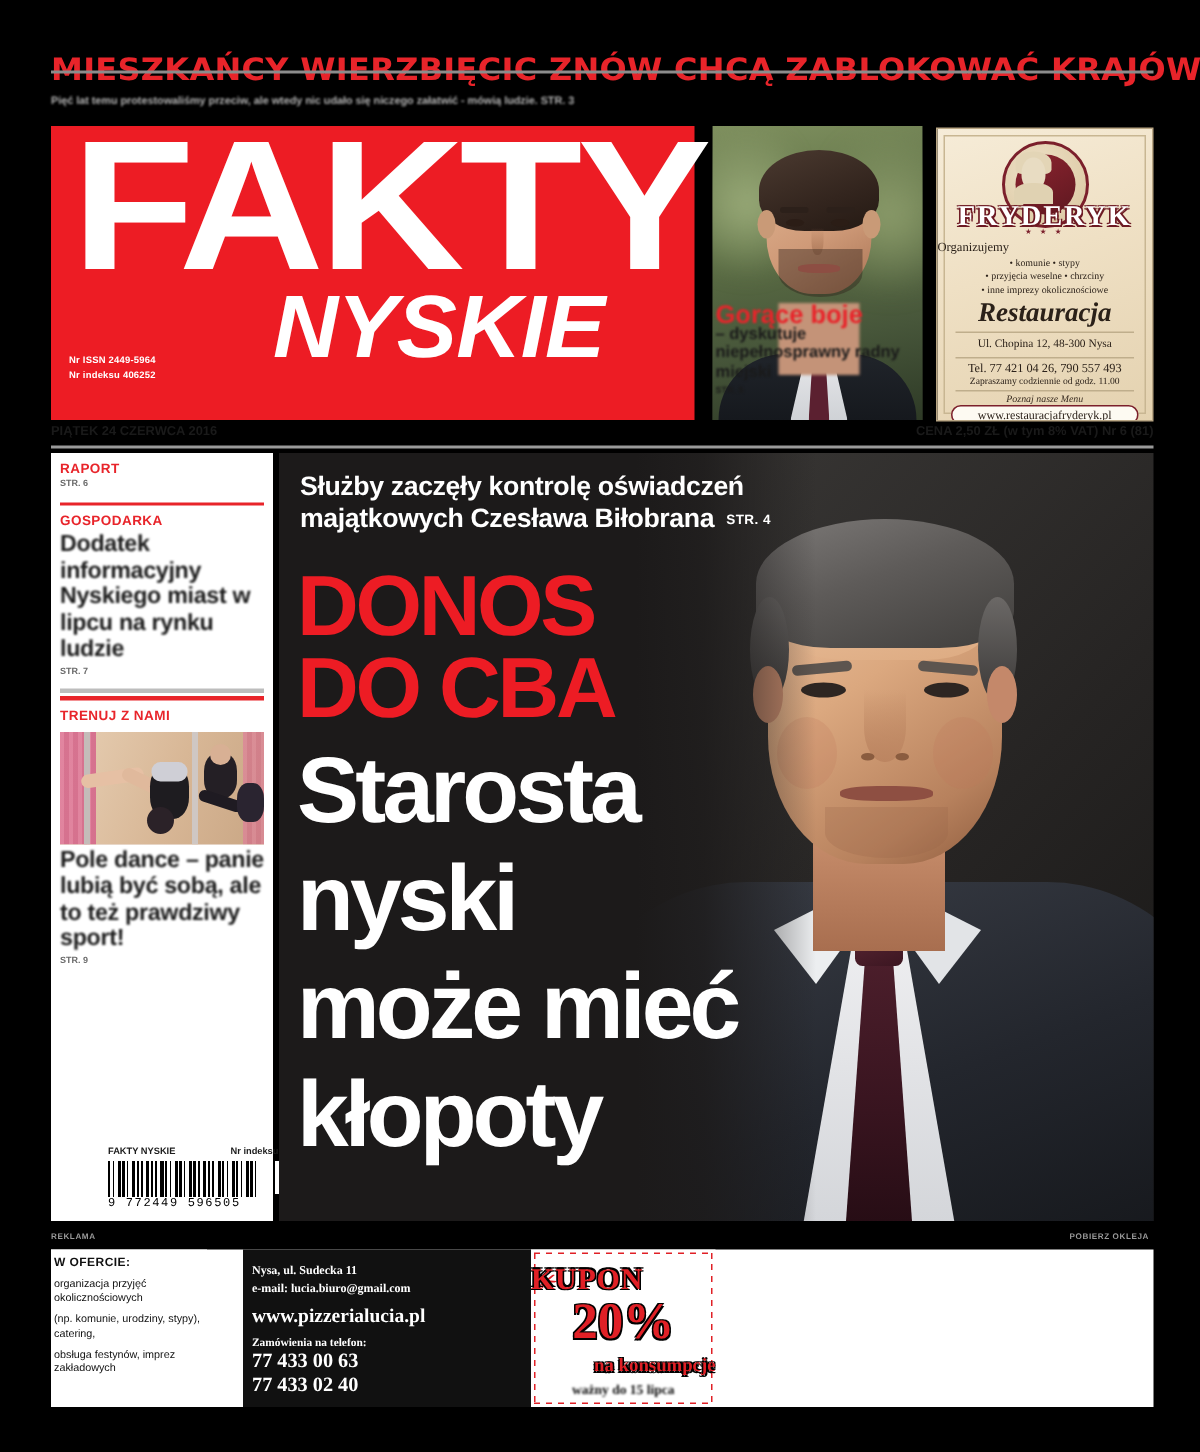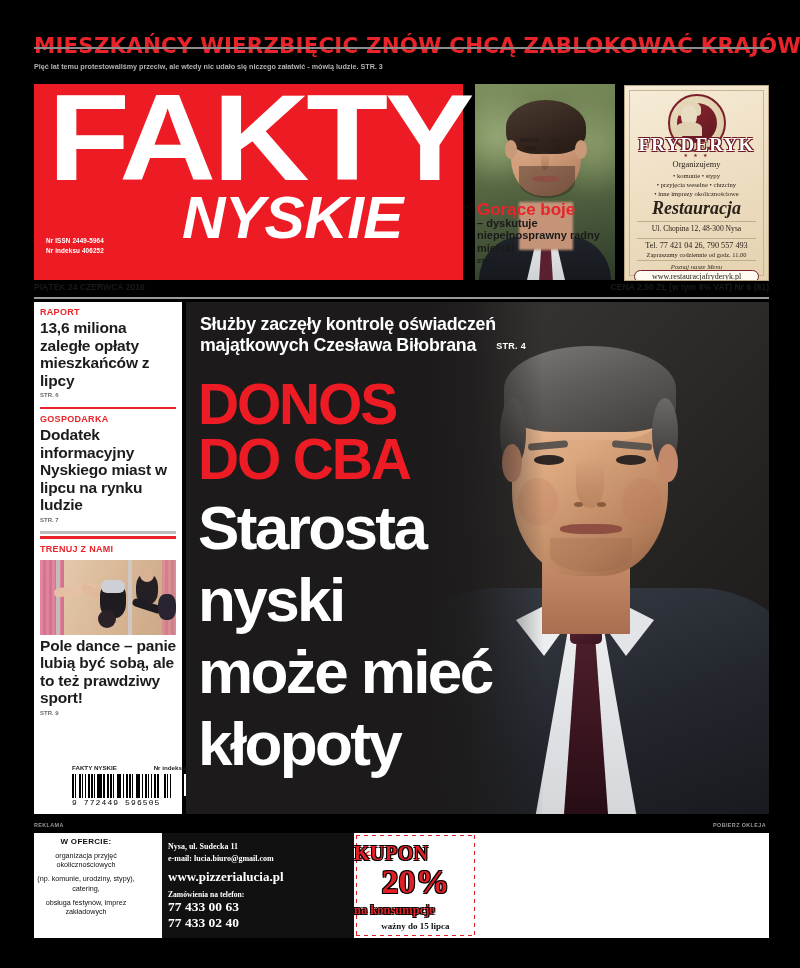--- a/index.html
+++ b/index.html
@@ -104,21 +104,21 @@
         background:#e8dcc2;}
   .fryd .logo .hair{position:absolute;left:9px;top:7px;width:24px;height:15px;border-radius:50% 50% 20% 20%;
         background:#e3d5b6;}
   .fryd .logo .body{position:absolute;left:8px;top:28px;width:26px;height:14px;border-radius:45% 45% 0 0;
         background:#e0d2b2;}
   .fryd .brand{position:absolute;left:0;right:0;top:48px;text-align:center;
         color:#fff;font-weight:bold;font-size:19px;letter-spacing:1.2px;
         text-shadow:0 0 1px #6d1a24,1px 1px 0 #6d1a24,-1px 1px 0 #6d1a24,1px -1px 0 #6d1a24,-1px -1px 0 #6d1a24;
         font-family:"Liberation Serif",serif;}
   .fryd .stars{position:absolute;left:0;right:0;top:66px;text-align:center;color:#7b1f2b;font-size:5px;letter-spacing:2px;}
-  .fryd .org{position:absolute;left:0;right:0;top:74px;text-align:center;color:#2b2119;
+  .fryd .org{position:absolute;left:0;right:0;top:74px;color:#2b2119;
         font-family:"Liberation Serif",serif;font-size:8.4px;}
   .fryd .bul{position:absolute;left:4px;right:4px;text-align:center;color:#2b2119;
         font-family:"Liberation Serif",serif;font-size:6.6px;line-height:9px;}
   .fryd .b1{top:85px;} .fryd .b2{top:94px;} .fryd .b3{top:103px;}
   .fryd .rest{position:absolute;left:0;right:0;top:112px;text-align:center;color:#2b2119;
         font-family:"Liberation Serif",serif;font-style:italic;font-size:18px;font-weight:bold;}
   .fryd .hr{position:absolute;left:12px;right:12px;height:1px;background:#bfae8c;}
   .fryd .hr1{top:135px;} .fryd .hr2{top:152px;} .fryd .hr3{top:174px;}
   .fryd .addr{position:absolute;left:0;right:0;top:138px;text-align:center;color:#2b2119;
         font-family:"Liberation Serif",serif;font-size:7.6px;}
@@ -233,21 +233,21 @@
         background:rgba(150,100,70,.25);}
   .ms-photo .cheek-l{position:absolute;left:94px;top:176px;width:40px;height:48px;border-radius:50%;
         background:rgba(190,120,90,.22);}
   .ms-photo .cheek-r{position:absolute;left:198px;top:176px;width:40px;height:48px;border-radius:50%;
         background:rgba(190,120,90,.22);}
   .ms-photo .fade{position:absolute;left:0;top:0;width:120px;height:512px;
         background:linear-gradient(90deg,#1c1a1a 0%,rgba(28,26,26,.82) 38%,rgba(28,26,26,0) 100%);}
 
   .ms-kicker{position:absolute;left:14px;top:12px;width:400px;color:#fff;font-weight:bold;
         font-size:17.8px;line-height:21px;letter-spacing:-.25px;}
-  .ms-kicker .str{font-size:9px;letter-spacing:.3px;vertical-align:2px;margin-left:20px;}
+  .ms-kicker .str{font-size:9px;letter-spacing:.3px;vertical-align:2px;margin-left:8px;}
   .ms-donos{position:absolute;left:12px;top:75px;color:#ed1c24;font-weight:bold;
         font-size:57px;line-height:55px;letter-spacing:-2.2px;}
   .ms-big{position:absolute;left:12px;top:190px;color:#fff;font-weight:bold;
         font-size:62px;line-height:72px;letter-spacing:-2.6px;}
 
   
   .rekl-l{position:absolute;left:34px;top:822px;color:#9a9a9a;font-size:5.4px;font-weight:bold;letter-spacing:.4px;}
   .rekl-r{position:absolute;right:34px;top:822px;color:#9a9a9a;font-size:5.4px;font-weight:bold;letter-spacing:.4px;}
   .adrow{position:absolute;left:34px;top:833px;width:735px;height:105px;background:#fff;display:flex;}
   .ad-lucia{position:relative;width:348px;height:105px;background:#111;overflow:hidden;}
@@ -259,21 +259,21 @@
         transform:scaleX(1.12);transform-origin:center;}
   .lucia-sub{position:absolute;left:10px;top:68px;width:216px;text-align:center;
         color:#f2d21a;font-weight:bold;font-size:19px;font-style:italic;
         font-family:"Liberation Serif",serif;
         text-shadow:1px 1px 0 #000,-1px 1px 0 #000,1px -1px 0 #000,-1px -1px 0 #000;}
   .lucia-r1{position:absolute;left:228px;top:14px;width:116px;text-align:center;color:#fff;
         font-weight:bold;font-size:13.5px;line-height:16px;font-family:"Liberation Serif",serif;}
   .lucia-r2{position:absolute;left:228px;top:62px;width:116px;text-align:center;color:#fff;
         font-weight:bold;font-size:9.2px;line-height:14px;}
   .ad-mid{position:relative;width:104px;height:105px;background:#fff;padding:4px 2px;box-sizing:border-box;
-        text-align:center;color:#111;}
+        text-align:left;color:#111;}
   .ad-mid .t{font-weight:bold;font-size:8px;letter-spacing:.3px;margin-bottom:5px;}
   .ad-mid .p{font-size:7.2px;line-height:9.2px;margin-bottom:5px;}
   .ad-contact{position:relative;width:192px;height:105px;background:#111;color:#fff;padding:8px 6px;
         box-sizing:border-box;margin-left:24px;}
   .ad-contact .a{font-size:8px;font-weight:bold;line-height:12px;font-family:"Liberation Serif",serif;}
   .ad-contact .w{font-size:13px;font-weight:bold;margin:4px 0 5px;font-family:"Liberation Serif",serif;}
   .ad-contact .z{font-size:7.6px;font-weight:bold;font-family:"Liberation Serif",serif;}
   .ad-contact .ph{font-size:13.5px;font-weight:bold;line-height:16px;font-family:Liberation Serif, serif;}
   .ad-coupon{position:relative;width:123px;height:105px;background:#fff;overflow:hidden;}
   .ad-coupon .dash{position:absolute;left:2px;top:2px;bottom:2px;width:1px;
@@ -285,21 +285,21 @@
   .ad-coupon .dash4{position:absolute;left:2px;right:2px;bottom:2px;height:1px;
         background:repeating-linear-gradient(90deg,#e02026 0 4px,transparent 4px 8px);}
   .ad-coupon .sciss{position:absolute;left:4px;top:12px;color:#e02026;font-size:17px;
         transform:rotate(-18deg);}
   .ad-coupon .k{position:absolute;left:0;right:0;top:9px;text-align:left;color:#e02026;
         font-weight:bold;font-size:20px;letter-spacing:.5px;font-family:"Liberation Serif",serif;
         text-shadow:1px 1px 0 #000,-1px 1px 0 #000,1px -1px 0 #000,-1px -1px 0 #000;}
   .ad-coupon .pct{position:absolute;left:0;right:0;top:30px;text-align:center;color:#e02026;
         font-weight:bold;font-size:34px;font-family:"Liberation Serif",serif;
         text-shadow:1px 1px 0 #000,-1px 1px 0 #000,1px -1px 0 #000,-1px -1px 0 #000;}
-  .ad-coupon .na{position:absolute;left:0;right:0;top:70px;text-align:left;color:#e02026;
+  .ad-coupon .na{position:absolute;left:0;right:0;top:70px;text-align:right;color:#e02026;
         font-weight:bold;font-size:12.5px;font-family:"Liberation Serif",serif;
         text-shadow:1px 1px 0 #000,-1px 1px 0 #000,1px -1px 0 #000,-1px -1px 0 #000;}
   .ad-coupon .val{position:absolute;left:0;right:0;top:88px;text-align:center;color:#111;
         font-weight:bold;font-size:9px;filter:blur(.6px);font-family:"Liberation Serif",serif;}
 </style>
 </head>
 <body>
 
 <div class="page">
 
@@ -373,21 +373,20 @@
   <div class="datebar">
     <div class="db-left">PIĄTEK 24 CZERWCA 2016</div>
     <div class="db-right">CENA 2,50 ZŁ (w tym 8% VAT)   Nr 6 (81)</div>
   </div>
   <div class="db-rule"></div>
 
   <div class="sidebar">
 
     <div>
       <div class="sb-kicker">RAPORT</div>
-      <div class="sb-title">13,6 miliona zaległe opłaty mieszkańców z lipcy</div>
       <div class="sb-str">STR. 6</div>
     </div>
     <div class="sb-div"></div>
 
     <div>
       <div class="sb-kicker">GOSPODARKA</div>
       <div class="sb-title">Dodatek informacyjny Nyskiego miast w lipcu na rynku ludzie</div>
       <div class="sb-str">STR. 7</div>
     </div>
     <div class="sb-div2"></div>

